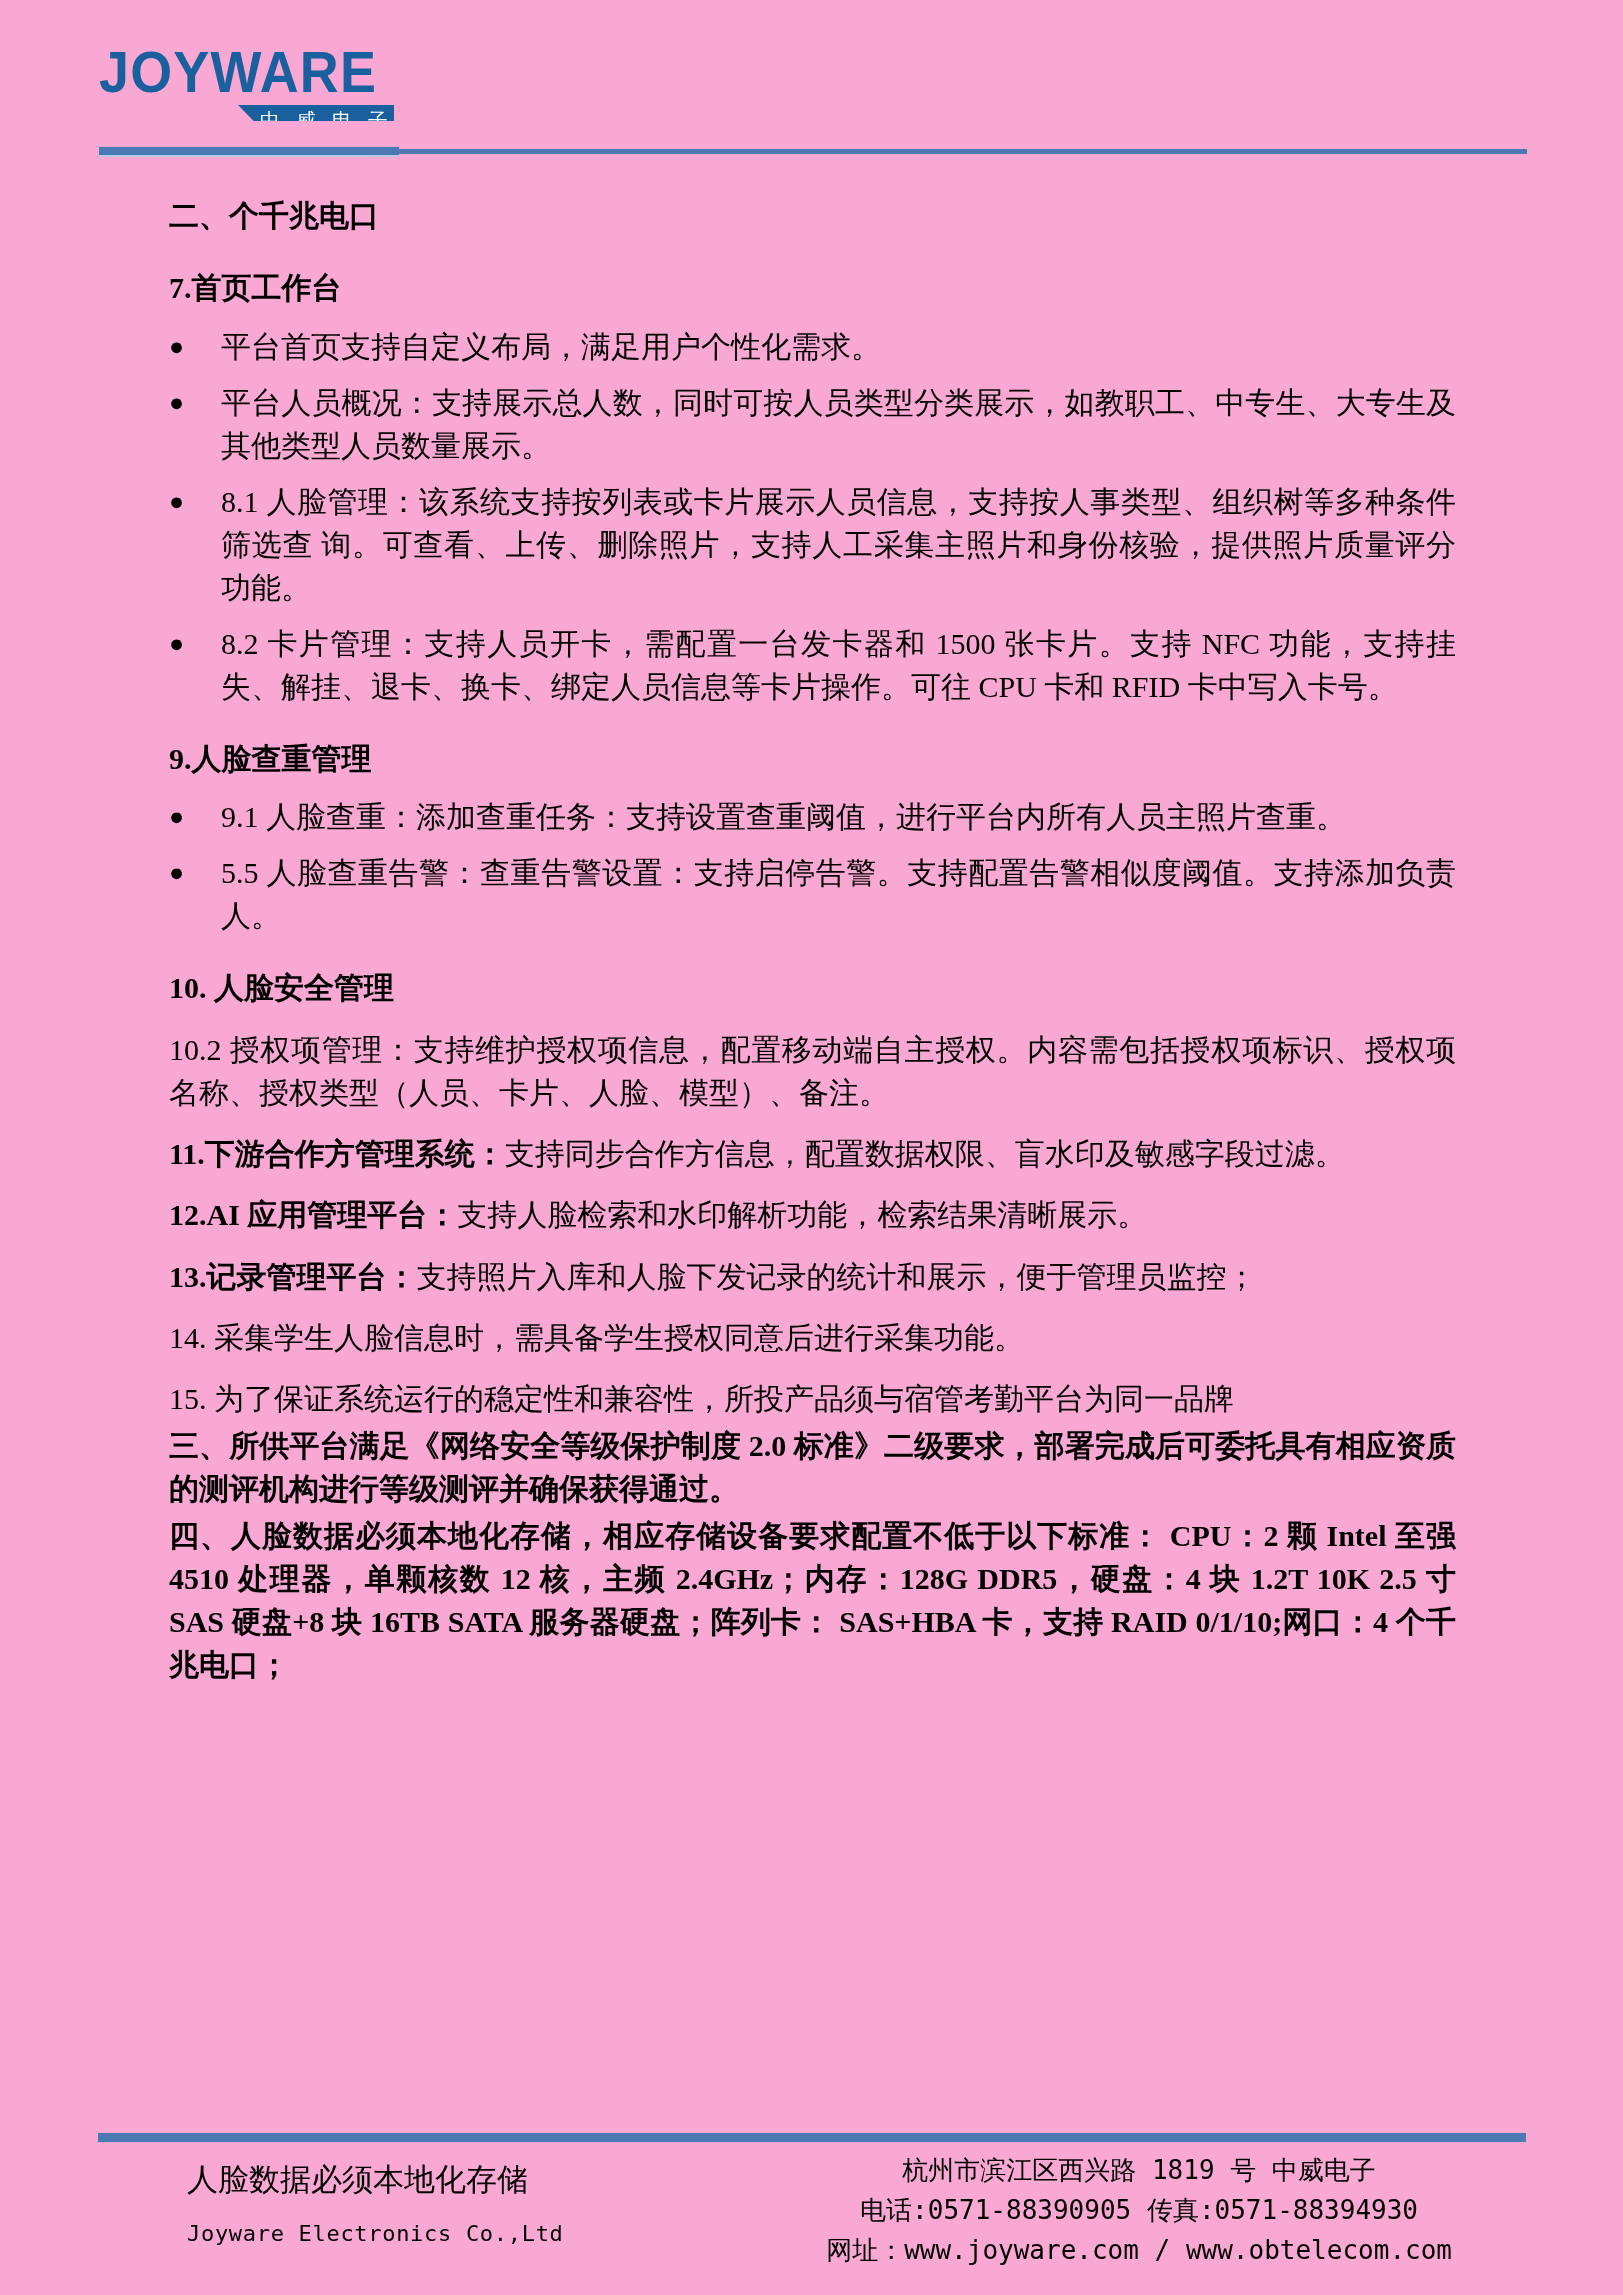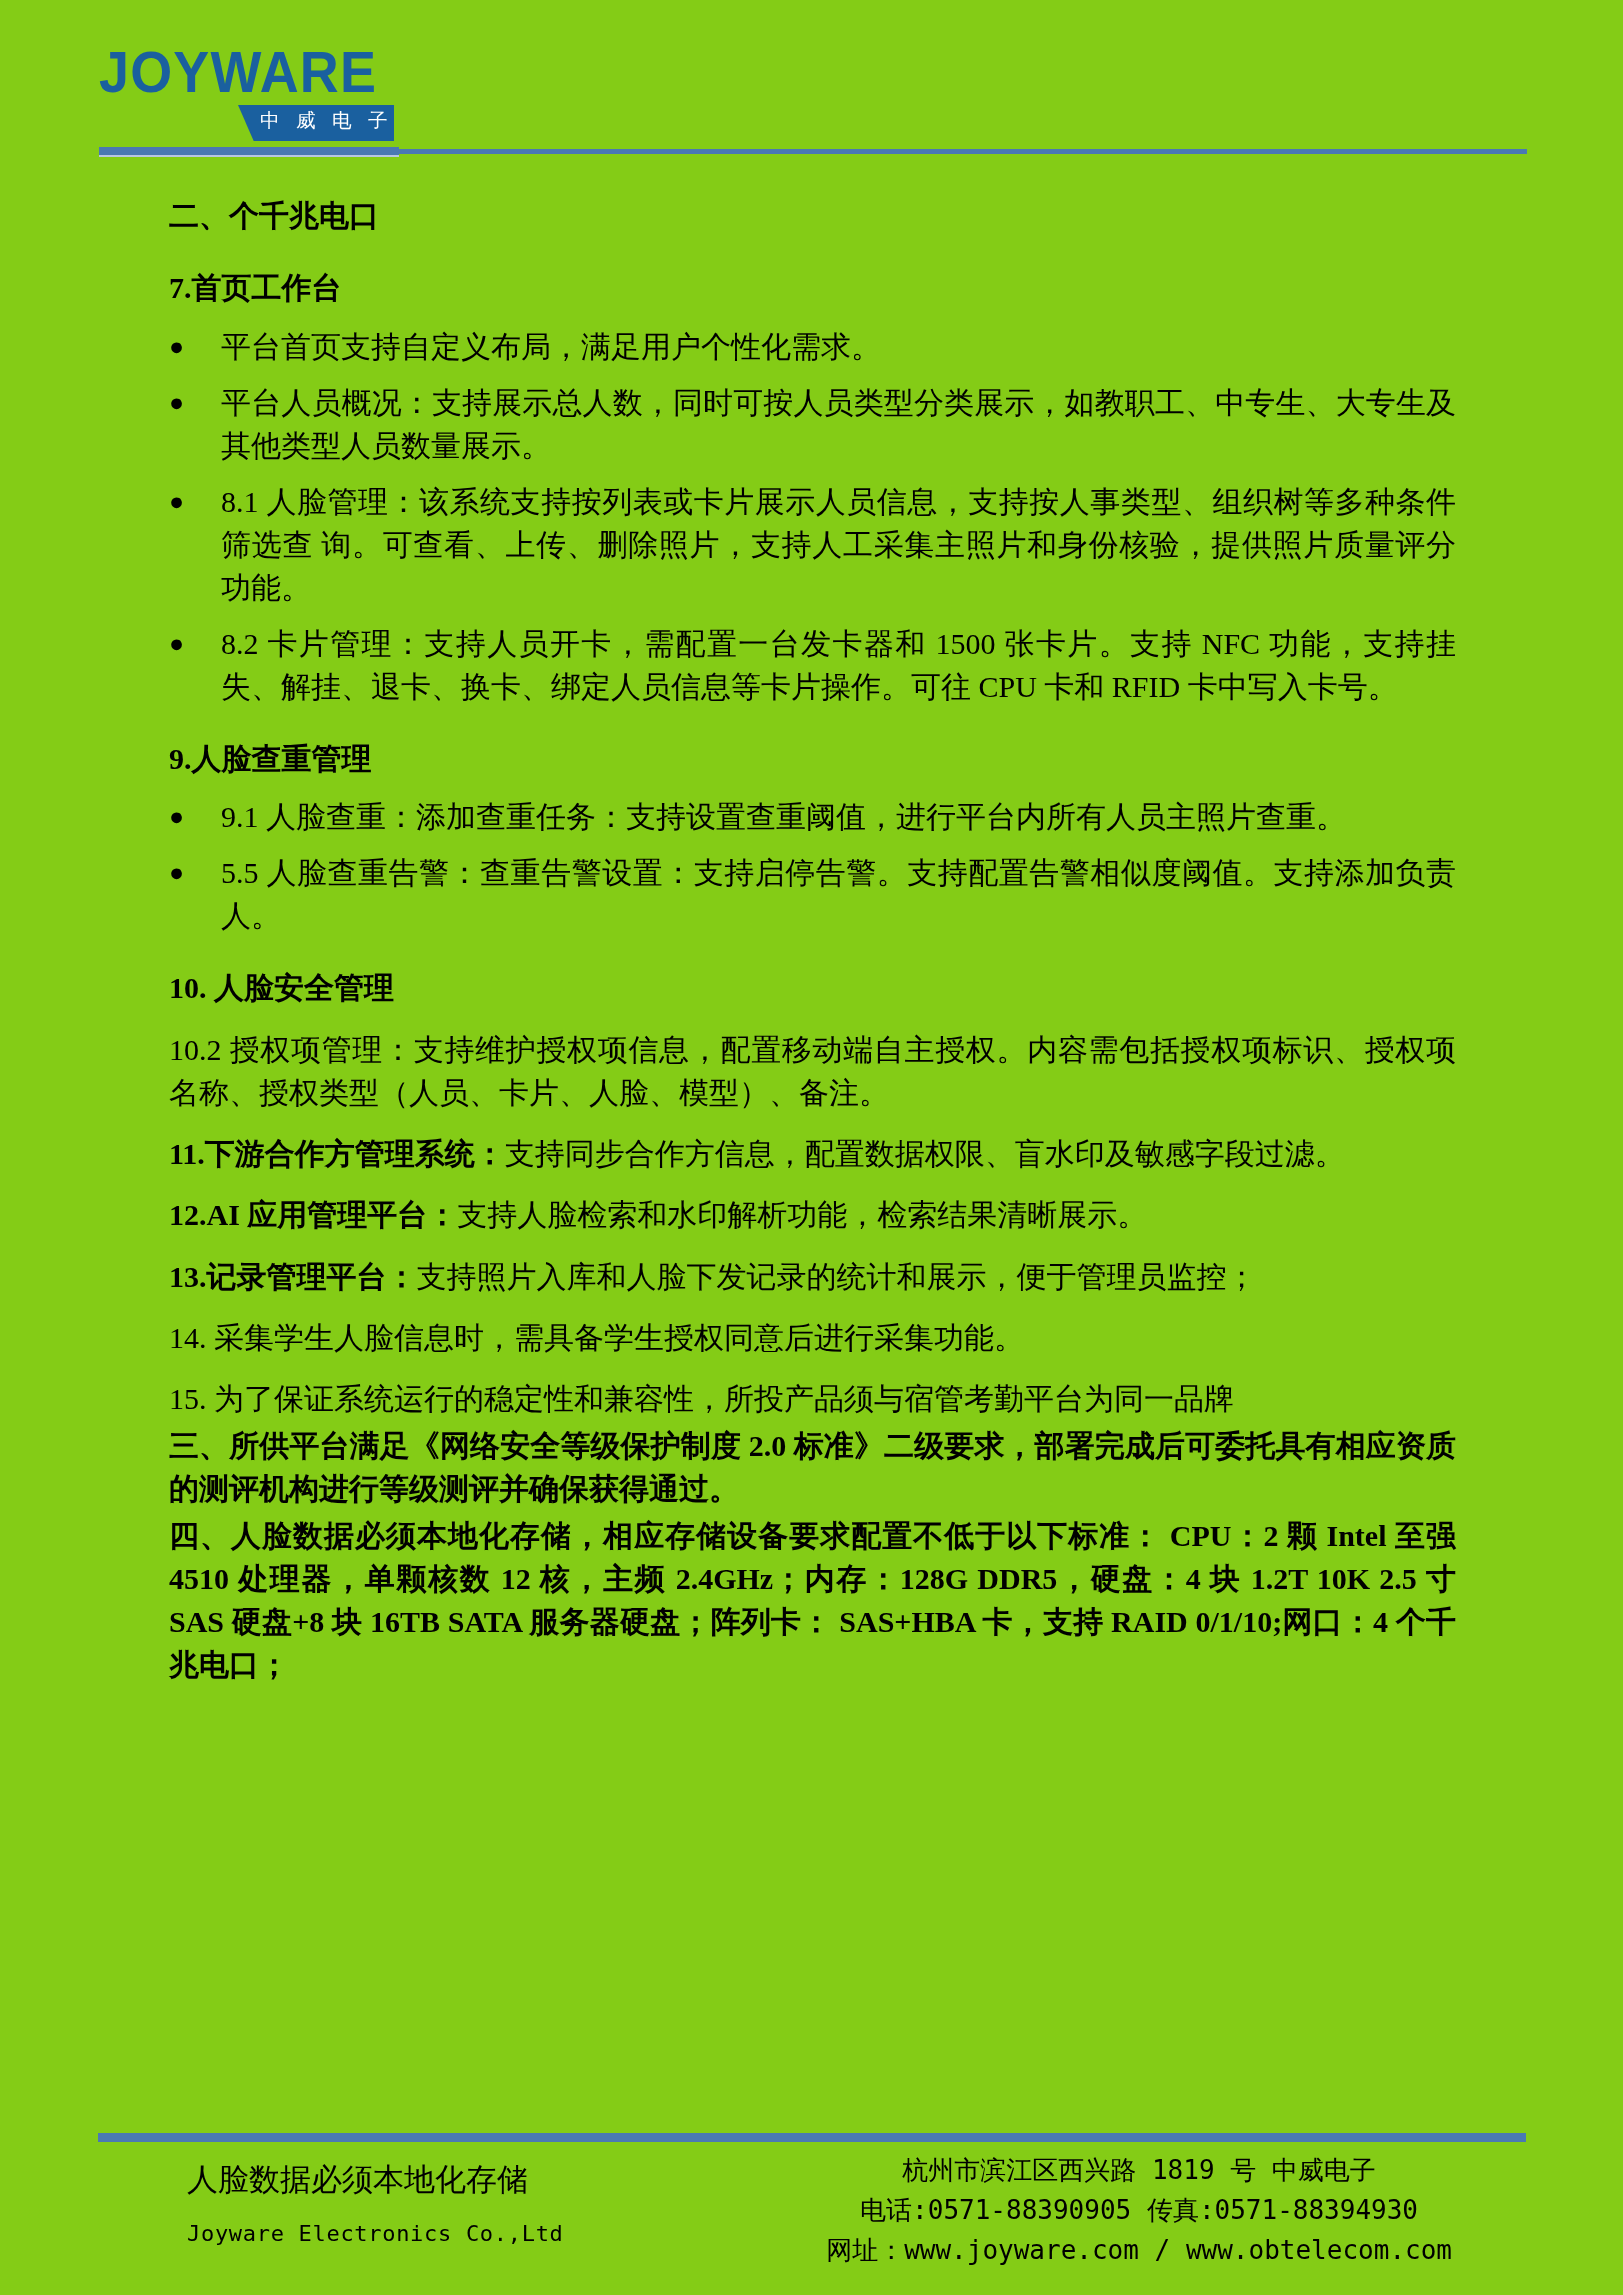--- a/index.html
+++ b/index.html
@@ -2,36 +2,36 @@
 <html style="font-size:10.5px"><head>
 <meta charset="utf-8">
 <title>Document</title>
 <style>
   * { margin:0; padding:0; box-sizing:border-box; }
   html,body { background:#888; }
   .page {
     position:relative;
     width:1623px; height:2295px;
     margin:0 auto;
-    background:#84cc16;
+    background:#f9a8d4;
     font-family:"Liberation Serif","DejaVu Serif",serif;
     color:#000;
     overflow:hidden;
   }
   
   .logo-brand {
     position:absolute; left:99px; top:43px;
     font-family:"Liberation Sans","DejaVu Sans",sans-serif;
     font-weight:700; font-size:58px; line-height:58px;
     letter-spacing:1.3px; color:#1a609f;
     transform:scaleX(0.93); transform-origin:left top;
   }
   .logo-banner {
     position:absolute; left:238px; top:105px;
-    width:156px; height:36px;
+    width:156px; height:16px;
     background:#1a609f;
     clip-path:polygon(0 0, 100% 0, 100% 100%, 15.7px 100%);
     color:#fff;
     font-family:"Liberation Sans","DejaVu Sans",sans-serif;
     font-size:19.6px; line-height:31px;
     letter-spacing:16.4px; padding-left:22px;
     white-space:nowrap;
   }
   .rule-thick {
     position:absolute; left:99px; top:147px;

